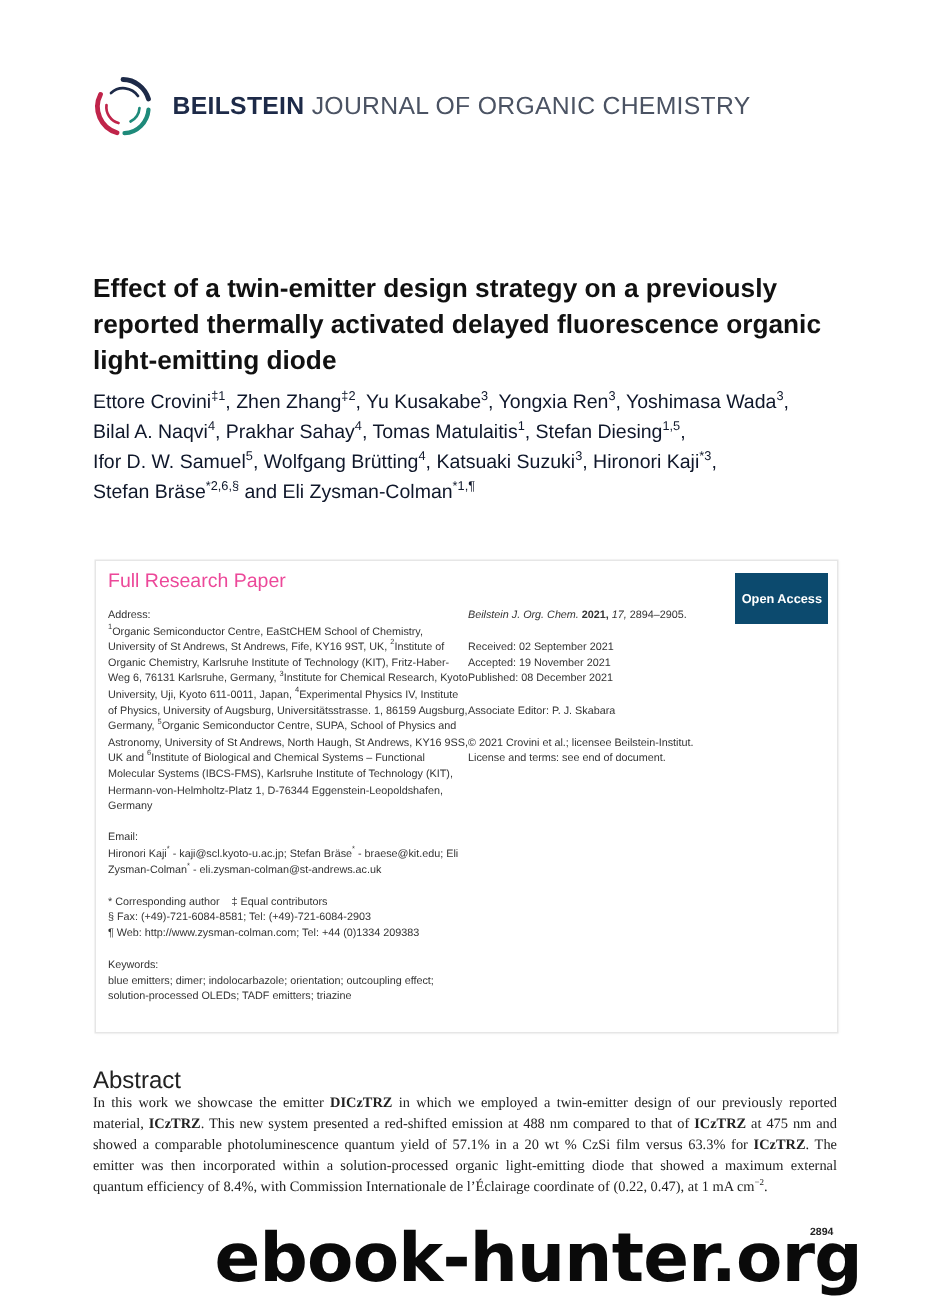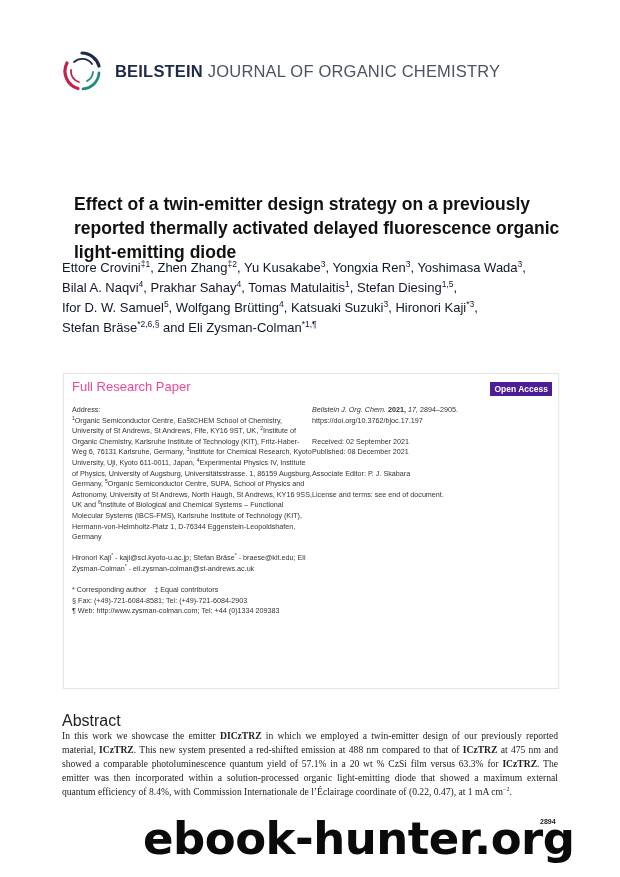--- a/index.html
+++ b/index.html
@@ -11,21 +11,21 @@
     .logo-text b { font-weight:700; color:#1d2a48; }
     .logo-text span.rest { font-weight:400; color:#4b5363; }
 
     .title { position:absolute; left:62px; top:180px; width:500px; font-size:17.5px; font-weight:700; line-height:24px; color:#111; }
 
     .authors { position:absolute; left:62px; top:258px; width:500px; font-size:13px; line-height:20px; color:#0f172a; }
     .authors sup { font-size:8.5px; line-height:0; }
 
     .info-box { position:absolute; left:63px; top:373px; width:494px; height:314px; border:1px solid #e6e6e6; box-shadow:0 0 2px rgba(0,0,0,0.06); background:#fff; }
     .box-title { position:absolute; left:8px; top:5px; font-size:13px; color:#ec4899; }
-    .oa-badge { position:absolute; right:6px; top:8px; background:#4c1d95; color:#fff; font-size:8.5px; font-weight:700; padding:2px 4px; }
+    .oa-badge { position:absolute; right:6px; top:8px; background:#0c4a6e; color:#fff; font-size:8.5px; font-weight:700; padding:12px 4px; }
 
     .left-col { position:absolute; left:8px; top:31px; width:240px; font-size:7.2px; line-height:10.6px; color:#333; }
     .right-col { position:absolute; left:248px; top:31px; width:240px; font-size:7.2px; line-height:10.6px; color:#333; }
     .sec { margin-bottom:10.6px; }
     .left-col sup, .right-col sup { font-size:5px; line-height:0; }
 
     .abstract-h { position:absolute; left:62px; top:712px; font-size:16px; color:#222; }
     .abstract-p { position:absolute; left:62px; top:729px; width:496px; font-family:"Liberation Serif", serif; font-size:9.6px; line-height:14px; text-align:justify; color:#222; }
     .abstract-p b { font-weight:700; }
     .abstract-p sup { font-size:6px; line-height:0; }
@@ -44,63 +44,69 @@
     <path d="M13 12 A12 12 0 0 1 31 14" fill="none" stroke="#1d2a48" stroke-width="1.8" stroke-linecap="round"></path>
     <path d="M10 20 A11 11 0 0 0 18 32" fill="none" stroke="#c0244a" stroke-width="1.8" stroke-linecap="round"></path>
     <path d="M32 22 A11 11 0 0 1 26 31" fill="none" stroke="#1e8a7a" stroke-width="1.8" stroke-linecap="round"></path>
   </svg>
   <div class="logo-text">
     <b>BEILSTEIN</b>
     <span class="rest">JOURNAL OF ORGANIC CHEMISTRY</span>
   </div>
 </div>
 
-<h1 class="title" style="margin:12px;">Effect of a twin-emitter design strategy on a previously reported thermally activated delayed fluorescence organic light-emitting diode</h1>
+<h1 class="title" style="margin:0;">Effect of a twin-emitter design strategy on a previously reported thermally activated delayed fluorescence organic light-emitting diode</h1>
 
 <div class="authors" id="authors"><span>Ettore Crovini</span><sup>‡1</sup>, <span>Zhen Zhang</span><sup>‡2</sup>, <span>Yu Kusakabe</span><sup>3</sup>, <span>Yongxia Ren</span><sup>3</sup>, <span>Yoshimasa Wada</span><sup>3</sup>, <br><span>Bilal A. Naqvi</span><sup>4</sup>, <span>Prakhar Sahay</span><sup>4</sup>, <span>Tomas Matulaitis</span><sup>1</sup>, <span>Stefan Diesing</span><sup>1,5</sup>, <br><span>Ifor D. W. Samuel</span><sup>5</sup>, <span>Wolfgang Brütting</span><sup>4</sup>, <span>Katsuaki Suzuki</span><sup>3</sup>, <span>Hironori Kaji</span><sup>*3</sup>, <br><span>Stefan Bräse</span><sup>*2,6,§</sup> and <span>Eli Zysman-Colman</span><sup>*1,¶</sup></div>
 
 <div class="info-box">
   <div class="box-title">Full Research Paper</div>
   <div class="oa-badge">Open Access</div>
 
   <div class="left-col">
     <div class="sec">
       <div>Address:</div>
       <div id="address"><sup>1</sup><span>Organic Semiconductor Centre, EaStCHEM School of Chemistry, University of St Andrews, St Andrews, Fife, KY16 9ST, UK, </span><sup>2</sup><span>Institute of Organic Chemistry, Karlsruhe Institute of Technology (KIT), Fritz-Haber-Weg 6, 76131 Karlsruhe, Germany, </span><sup>3</sup><span>Institute for Chemical Research, Kyoto University, Uji, Kyoto 611-0011, Japan, </span><sup>4</sup><span>Experimental Physics IV, Institute of Physics, University of Augsburg, Universitätsstrasse. 1, 86159 Augsburg, Germany, </span><sup>5</sup><span>Organic Semiconductor Centre, SUPA, School of Physics and Astronomy, University of St Andrews, North Haugh, St Andrews, KY16 9SS, UK and </span><sup>6</sup><span>Institute of Biological and Chemical Systems – Functional Molecular Systems (IBCS-FMS), Karlsruhe Institute of Technology (KIT), Hermann-von-Helmholtz-Platz 1, D-76344 Eggenstein-Leopoldshafen, Germany</span></div>
     </div>
     <div class="sec">
+      <div>Email:</div>
       <div id="emails"><span>Hironori Kaji</span><sup>*</sup> - <span>kaji@scl.kyoto-u.ac.jp</span>; <span>Stefan Bräse</span><sup>*</sup> - <span>braese@kit.edu</span>; <span>Eli Zysman-Colman</span><sup>*</sup> - <span>eli.zysman-colman@st-andrews.ac.uk</span></div>
     </div>
     <div class="sec">
       <div>
         <span>* Corresponding author</span>&nbsp;&nbsp;&nbsp;&nbsp;<span>‡ Equal contributors</span>
       </div>
       <div>§ Fax: (+49)-721-6084-8581; Tel: (+49)-721-6084-2903</div>
       <div>¶ Web: http://www.zysman-colman.com; Tel: +44 (0)1334 209383</div>
+    </div>
+    <div class="sec">
+      <div>Keywords:</div>
+      <div>blue emitters; dimer; indolocarbazole; orientation; outcoupling effect; solution-processed OLEDs; TADF emitters; triazine</div>
     </div>
   </div>
 
   <div class="right-col">
     <div class="sec">
       <div>
         <i>Beilstein J. Org. Chem.</i>
         <b>2021,</b>
         <i>17,</i>
         <span>2894–2905.</span>
       </div>
-      <div>https://doi.org/10.3762/bjoc.17.197</div>
     </div>
     <div class="sec">
       <div>Received: 02 September 2021</div>
+      <div>Accepted: 19 November 2021</div>
       <div>Published: 08 December 2021</div>
     </div>
     <div class="sec">
       <div>Associate Editor: P. J. Skabara</div>
     </div>
     <div class="sec">
+      <div>© 2021 Crovini et al.; licensee Beilstein-Institut.</div>
       <div>License and terms: see end of document.</div>
     </div>
   </div>
 </div>
 
 <div class="abstract-h">Abstract</div>
 <div class="abstract-p" id="abstract"><span>In this work we showcase the emitter </span><b>DICzTRZ</b><span> in which we employed a twin-emitter design of our previously reported material, </span><b>ICzTRZ</b><span>. This new system presented a red-shifted emission at 488 nm compared to that of </span><b>ICzTRZ</b><span> at 475 nm and showed a comparable photoluminescence quantum yield of 57.1% in a 20 wt % CzSi film versus 63.3% for </span><b>ICzTRZ</b><span>. The emitter was then incorporated within a solution-processed organic light-emitting diode that showed a maximum external quantum efficiency of 8.4%, with Commission Internationale de l’Éclairage coordinate of (0.22, 0.47), at 1 mA cm</span><sup>−2</sup><span>.</span></div>
 
 <div class="page-num">2894</div>
 <div class="watermark">ebook-hunter.org</div>

